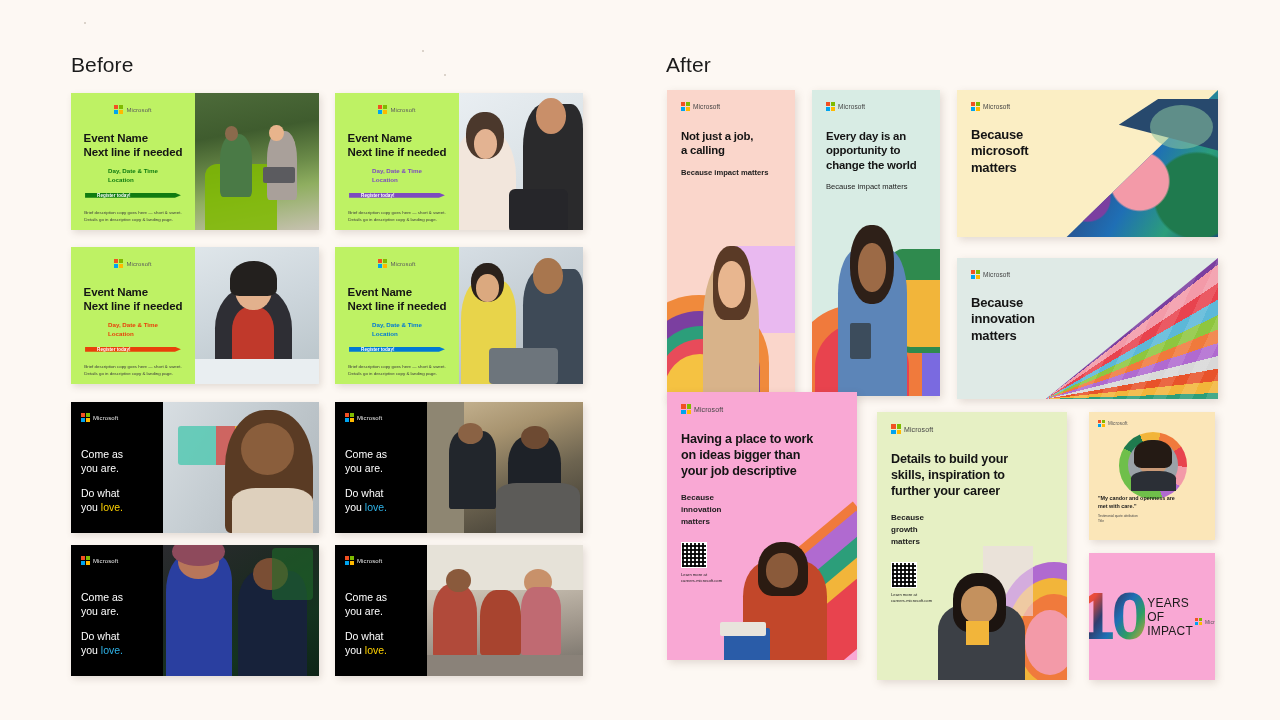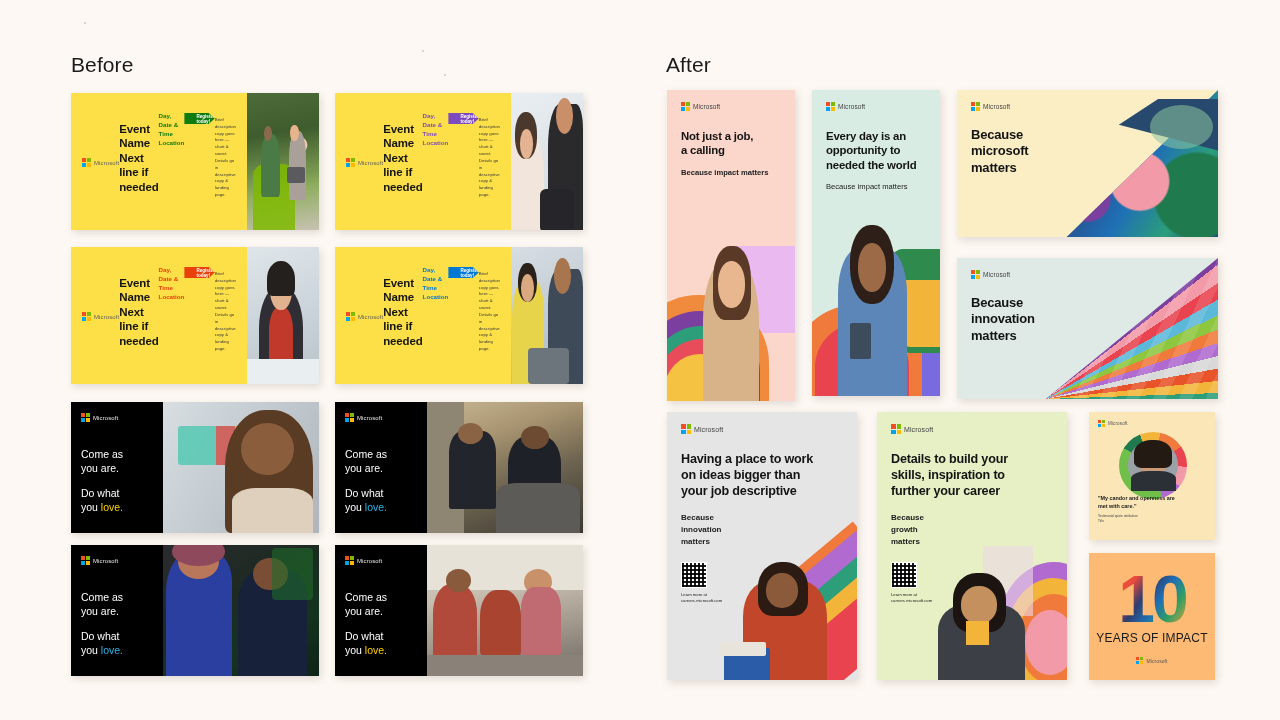--- a/index.html
+++ b/index.html
@@ -24,24 +24,24 @@
   .card {
     position: absolute;
     overflow: hidden;
     background: #ffffff;
     box-shadow: 2px 3px 7px rgba(90,70,55,0.16);
   }
 
   
   .ev { display: flex; }
   .ev-left {
-    background: #fde047;
+    background: #bef264;
     flex: 0 0 50%;
     padding: 12px 11px 10px 11px;
-    display: flex; flex-direction: row;
+    display: flex; flex-direction: column; align-items: center;
   }
   .ev-right { flex: 1 1 auto; position: relative; overflow: hidden; }
 
   .ms-logo { display: flex; align-items: center; gap: 3px; }
   .ms-grid {
     width: 9px; height: 9px;
     display: grid; grid-template-columns: 1fr 1fr; grid-template-rows: 1fr 1fr;
     gap: 1px;
   }
   .ms-grid i { display: block; }
@@ -453,21 +453,21 @@
             <i></i>
             <i></i>
             <i></i>
             <i></i>
           </span>
         <span class="ms-word" style="font-size:6.5px;color:#444">Microsoft</span>
       </div>
       <div class="aft-h sm">
         <div>Every day is an</div>
         <div>opportunity to</div>
-        <div>needed the world</div>
+        <div>change the world</div>
       </div>
       <div class="aft-sub light">Because impact matters</div>
     </div>
     <div class="blob" style="left:-24%;top:74%;width:130%;height:32%;background:#7a6ae0;border-radius:40% 40% 0 0;"></div>
     <div class="blob" style="left:-14%;top:70%;width:100%;height:36%;background:#f07a3c;border-radius:52% 44% 0 0;"></div>
     <div class="blob" style="left:2%;top:76%;width:74%;height:30%;background:#e8434e;border-radius:48% 48% 0 0;"></div>
     <div class="blob" style="left:58%;top:52%;width:46%;height:34%;background:#2f8a4e;border-radius:28% 10% 0 40%;"></div>
     <div class="blob" style="left:64%;top:62%;width:40%;height:22%;background:#f2b53a;border-radius:24% 8% 0 32%;"></div>
     <div class="blob" style="left:20%;top:52%;width:54%;height:52%;background:#5c85b8;border-radius:28% 28% 0 0;"></div>
     <div class="blob" style="left:30%;top:44%;width:34%;height:26%;background:#2e2018;border-radius:46%;"></div>
@@ -528,21 +528,21 @@
         repeating-conic-gradient(from 200deg at 34% 100%,
           #e8532a 0deg 4deg, #f2b53a 4deg 8deg, #2c9e7a 8deg 12deg,
           #1f6fb5 12deg 16deg, #7b3fa0 16deg 20deg, #f39aa8 20deg 24deg,
           #e8434e 24deg 28deg, #5cb8d8 28deg 32deg, #8ec63f 32deg 36deg,
           #f07a3c 36deg 40deg, #b06ad0 40deg 44deg, #d8d8d8 44deg 48deg);"></div>
     <div class="blob" style="left:34%;top:0;width:66%;height:100%;
       background: repeating-linear-gradient(115deg, rgba(255,255,255,0) 0 12px, rgba(255,255,255,0.12) 12px 24px);
       clip-path: polygon(0 100%, 100% 0, 100% 100%);"></div>
   </div>
 
-  <div class="aft" style="left:667px;top:412px;width:190px;height:268px;background:#e5e5e5;">
+  <div class="aft" style="left:667px;top:392px;width:190px;height:268px;background:#f9a8d4;">
     <div class="aft-pad">
       <div class="ms-logo">
         <span class="ms-grid" style="width:10px;height:10px">
             <i></i>
             <i></i>
             <i></i>
             <i></i>
           </span>
         <span class="ms-word" style="font-size:7px;color:#444">Microsoft</span>
       </div>
@@ -635,21 +635,21 @@
     <div class="blob" style="left:36%;top:22%;width:30%;height:22%;border-radius:46% 46% 20% 20%;background:#241a14;"></div>
     <div class="blob" style="left:33%;top:46%;width:36%;height:16%;border-radius:36% 36% 0 0;background:#2b2f36;"></div>
     <div style="position:absolute;left:9px;bottom:16px;width:104px;z-index:4;">
       <div class="quote-card-txt">"My candor and openness are</div>
       <div class="quote-card-txt">met with care."</div>
       <div class="quote-attr">Testimonial quote attribution</div>
       <div class="quote-attr" style="margin-top:0">Title</div>
     </div>
   </div>
 
-  <div class="aft" style="left:1089px;top:553px;width:126px;height:127px;background:#fdba74;display:flex;flex-direction:column;align-items:center;justify-content:center;gap:2px;">
+  <div class="aft" style="left:1089px;top:553px;width:126px;height:127px;background:#f9a8d4;display:flex;flex-direction:row;align-items:center;justify-content:center;gap:2px;">
     <div class="ten">10</div>
     <div class="ten-sub">YEARS OF IMPACT</div>
     <div class="ms-logo" style="margin-top:10px;">
       <span class="ms-grid" style="width:7px;height:7px">
           <i></i>
           <i></i>
           <i></i>
           <i></i>
         </span>
       <span class="ms-word" style="font-size:5px;color:#555">Microsoft</span>

